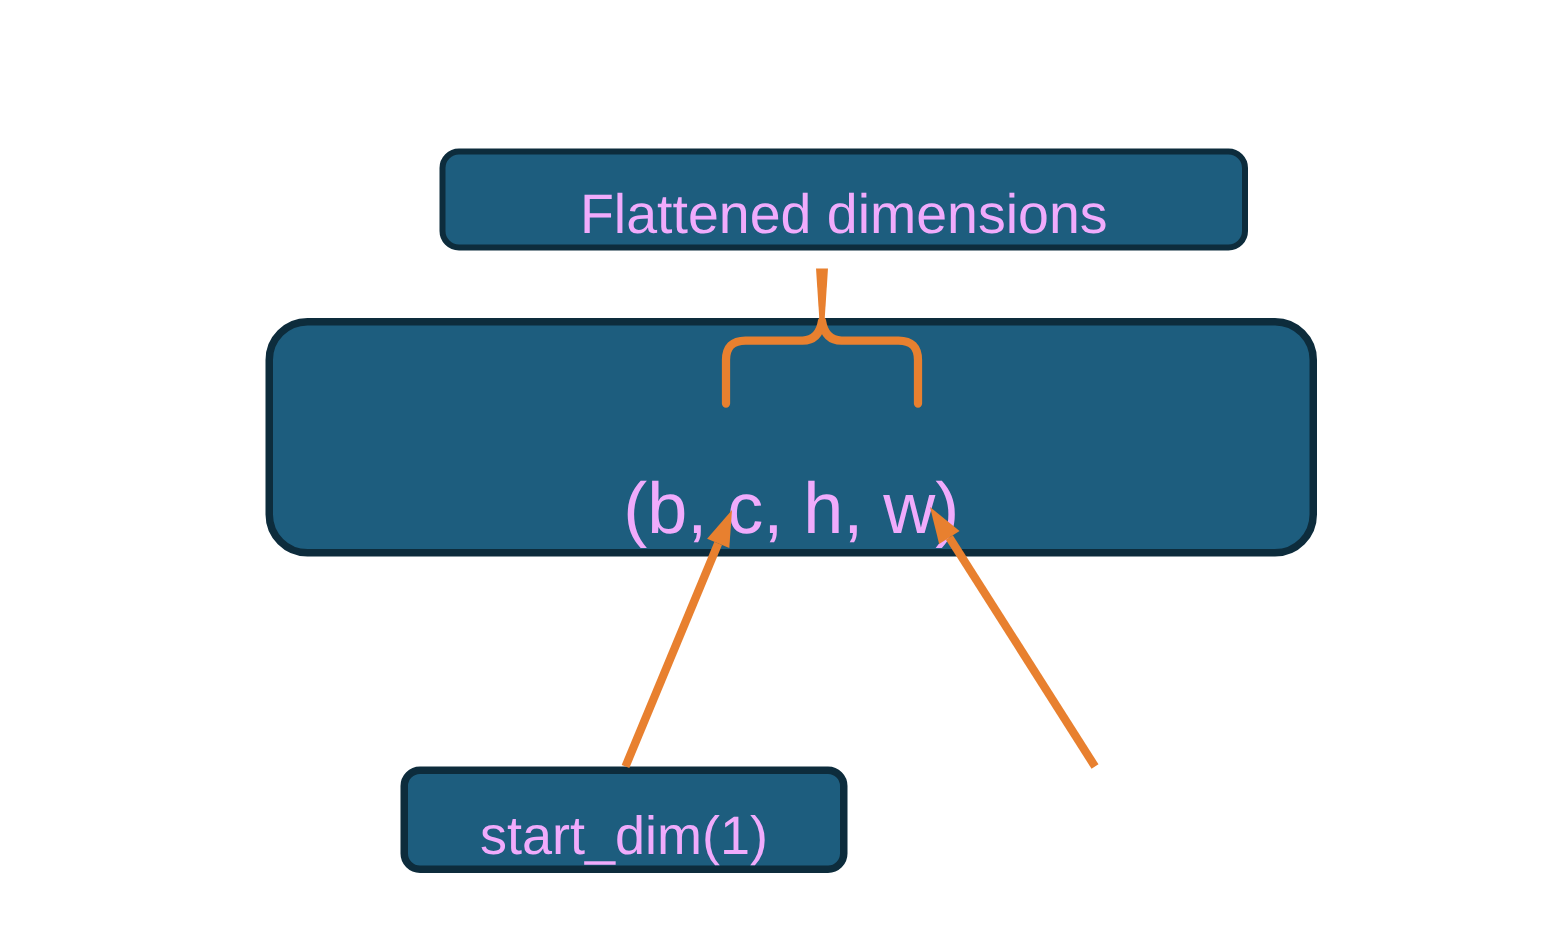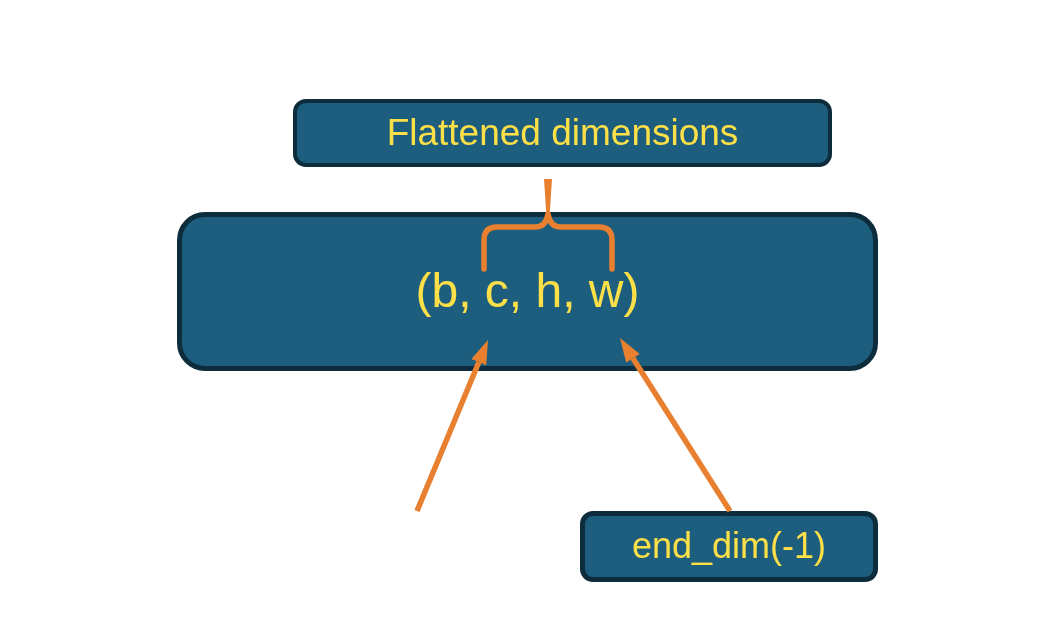--- a/index.html
+++ b/index.html
@@ -11,23 +11,23 @@
     overflow: hidden;
     font-family: "Liberation Sans", "DejaVu Sans", sans-serif;
   }
   .node {
     position: absolute;
     box-sizing: border-box;
     background: #1d5d7e;
     border: 5px solid #0d2c3c;
     border-radius: 15px;
     display: flex;
-    align-items: center;
+    align-items: flex-end;
     justify-content: center;
-    color: #fde047;
+    color: #f0abfc;
     z-index: 1;
   }
   .node span { display: block; line-height: 1; padding-bottom: 2px; }
   .node-top {
     left: 293px; top: 99px; width: 539px; height: 68px;
     border-width: 4px; font-size: 37px; border-radius: 13px;
   }
   .node-tensor {
     left: 177px; top: 212px; width: 701px; height: 159px;
     border-radius: 28px; font-size: 48px;
@@ -54,24 +54,24 @@
 <div class="canvas">
 
   <div class="node node-top">
     <span>Flattened dimensions</span>
   </div>
 
   <div class="node node-tensor">
     <span>(b, c, h, w)</span>
   </div>
 
+  <div class="node node-start">
+    <span>start_dim(1)</span>
+  </div>
 
-  <div class="node node-end">
-    <span>end_dim(-1)</span>
-  </div>
 
   <svg class="connector-layer" viewBox="0 0 1038 632" xmlns="http://www.w3.org/2000/svg">
 
     <polygon points="544,179 552,179 549.5,217 546.5,217" fill="#e8802f"></polygon>
 
     <path d="M 484 269
              L 484 240
              Q 484 227 497 227
              L 535 227
              Q 546 227 548 214

